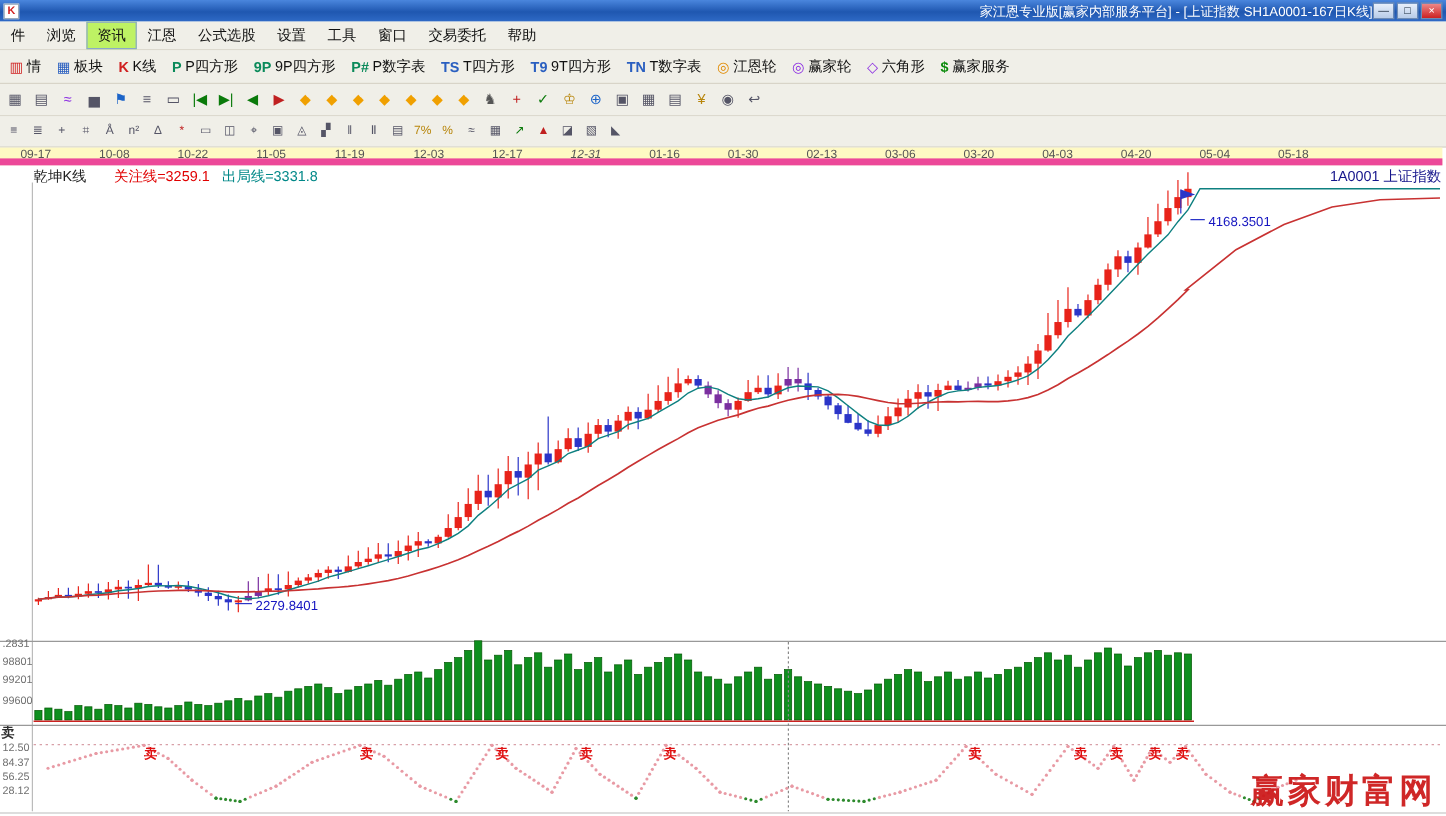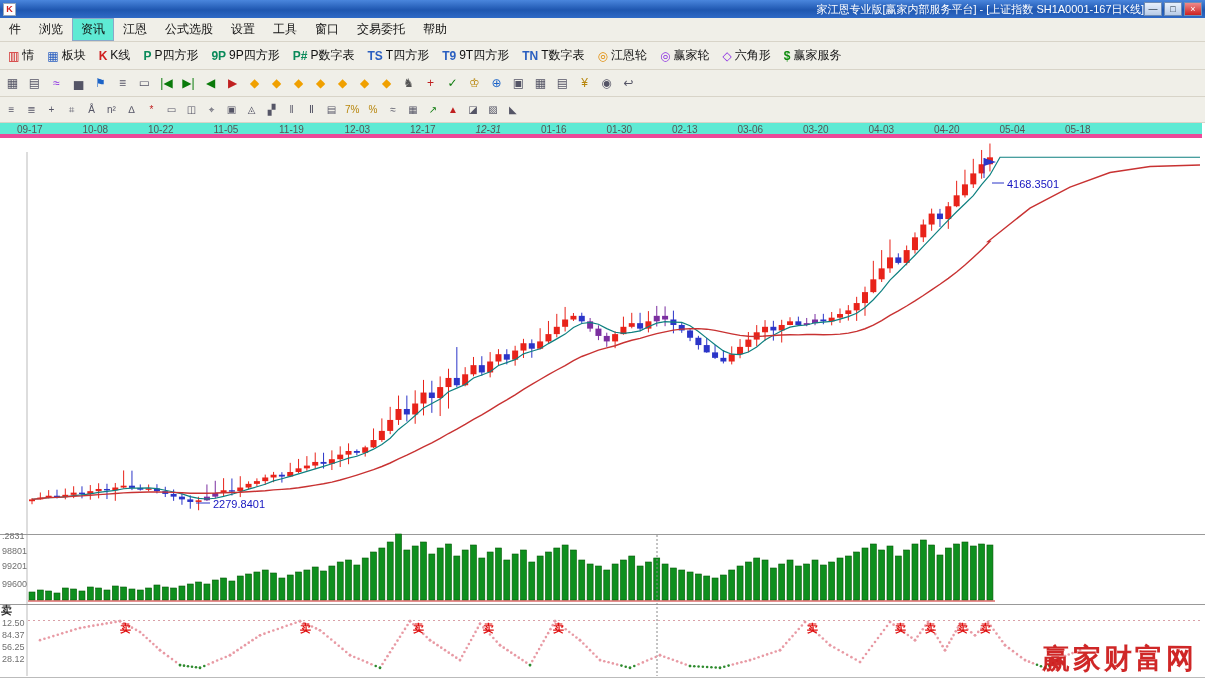--- a/index.html
+++ b/index.html
@@ -14,35 +14,35 @@
     font-size:9px;font-weight:bold;text-align:center;line-height:11px;margin-right:4px;flex:0 0 auto;}
   .title-text{white-space:nowrap;overflow:hidden;flex:1;text-align:right;}
   .win-btns{display:flex;gap:2px;}
   .wbtn{width:18px;height:14px;font-size:9px;line-height:13px;text-align:center;
     background:linear-gradient(180deg,#e8f0fb,#b8cce8);border:1px solid #6f8cb4;color:#123;cursor:pointer;}
   .wbtn.close{background:linear-gradient(180deg,#f0888a,#d22;);background:linear-gradient(180deg,#ef8a8a,#cc2222);color:#fff;}
   
   .menubar{position:absolute;top:18px;left:0;right:0;height:24px;background:#f0efe8;
     border-bottom:1px solid #d8d4c8;display:flex;align-items:center;font-size:12px;color:#111;}
   .mi{padding:3px 9px;cursor:default;}
-  .mi.sel{border:1px solid #8aa8c8;background:#5eead4;padding:2px 8px;}
+  .mi.sel{border:1px solid #8aa8c8;background:#bef264;padding:2px 8px;}
   
   .tb{position:absolute;left:0;right:0;background:#f0efe8;border-bottom:1px solid #d8d4c8;
     display:flex;align-items:center;padding-left:2px;}
   .tb1{top:42px;height:28px;gap:1px;}
   .t1item{display:flex;align-items:center;gap:3px;padding:2px 6px;font-size:12px;color:#111;cursor:default;}
   .t1icon{font-size:12px;font-weight:bold;line-height:12px;}
   .tb2{top:70px;height:27px;gap:1px;}
   .tb3{top:97px;height:26px;gap:1px;}
   .ibtn{min-width:21px;height:20px;display:flex;align-items:center;justify-content:center;
     font-size:12px;border:1px solid transparent;cursor:default;padding:0 2px;}
   .tb3 .ibtn{min-width:19px;height:18px;font-size:10px;}
   
-  .dates{position:absolute;top:123px;left:0;right:3px;height:15px;background:#5eead4;
-    border-bottom:4px solid #ec4899;font-size:10px;color:#555;}
+  .dates{position:absolute;top:123px;left:0;right:3px;height:15px;background:#fef9c3;
+    border-bottom:6px solid #ec4899;font-size:10px;color:#555;}
   .dates span{position:absolute;top:1px;}
   
   .chart{position:absolute;top:138px;left:0;right:0;height:542px;background:#fff;}
   .chart-header{position:absolute;top:1px;left:0;right:0;height:14px;font-size:12px;}
   .ch-left{position:absolute;left:28px;color:#222;}
   .ch-gz{position:absolute;left:95px;color:#e00000;}
   .ch-cj{position:absolute;left:185px;color:#008888;}
   .ch-right{position:absolute;right:4px;color:#16168c;}
   .watermark{position:absolute;right:8px;bottom:2px;color:#cc1515;font-weight:bold;
     font-family:"DejaVu Serif","Liberation Serif",serif;font-size:28px;letter-spacing:3px;opacity:.92;}
@@ -205,20 +205,26 @@
       <span style="left: 672px;">02-13</span>
       <span style="left: 737.5px;">03-06</span>
       <span style="left: 803px;">03-20</span>
       <span style="left: 868.5px;">04-03</span>
       <span style="left: 934px;">04-20</span>
       <span style="left: 999.5px; text-align: center;">05-04</span>
       <span style="left: 1065px;">05-18</span>
     </div>
 
   <div class="chart">
+    <div class="chart-header">
+      <span class="ch-left">乾坤K线</span>
+      <span class="ch-gz">关注线=3259.1</span>
+      <span class="ch-cj">出局线=3331.8</span>
+      <span class="ch-right">1A0001 上证指数</span>
+    </div>
     <svg id="chart-svg" width="1205" height="542" viewBox="0 138 1205 542">
         <g>
           <line x1="27" y1="152" x2="27" y2="676" stroke="#bbb" stroke-width="1"></line>
           <line x1="0" y1="534.5" x2="1205" y2="534.5" stroke="#999" stroke-width="1"></line>
           <line x1="0" y1="604.5" x2="1205" y2="604.5" stroke="#999" stroke-width="1"></line>
           <line x1="0" y1="677.5" x2="1205" y2="677.5" stroke="#bbb" stroke-width="1"></line>
         </g>
         <g>
           <rect x="29" y="592" width="6" height="8" fill="#0e8f1e" stroke="#065a06" stroke-width="0.6"></rect>
           <rect x="37.33" y="590" width="6" height="10" fill="#0e8f1e" stroke="#065a06" stroke-width="0.6"></rect>

